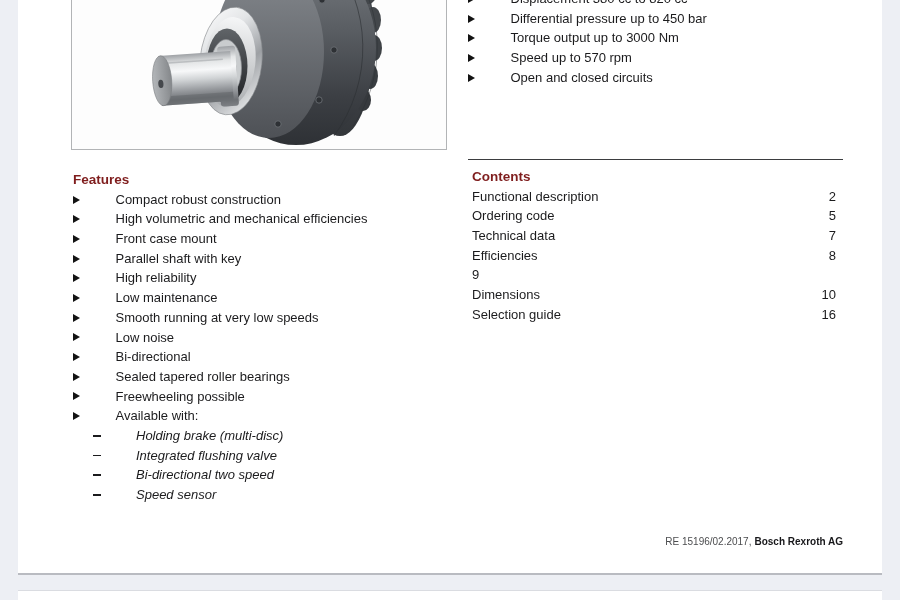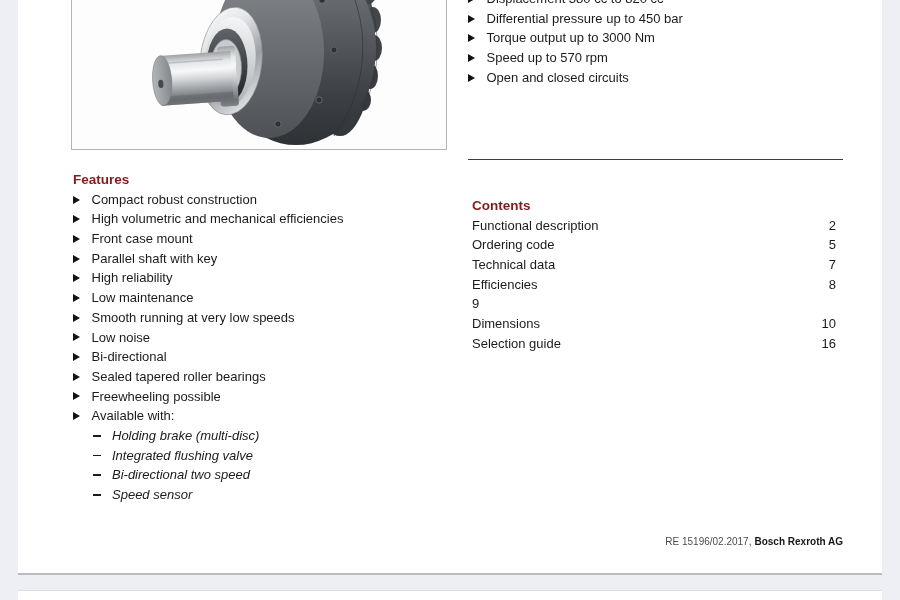--- a/index.html
+++ b/index.html
@@ -10,35 +10,35 @@
   #page1{left:18px;top:-200px;width:864px;height:773px;border-bottom:2px solid #b9bbc1;}
   #page2{left:18px;top:590px;width:864px;height:60px;border-top:1px solid #dadce1;}
 
   
   #image-frame{position:absolute;left:53px;top:139px;width:374px;height:209px;
                border:1px solid #b2b4b6;background:#fdfdfd;overflow:hidden;}
   #image-frame svg{display:block;}
 
   .list{position:absolute;font-size:13px;line-height:19.7px;}
   ul.plain{list-style:none;margin:0;padding:0;}
-  li.row{display:flex;align-items:center;height:19.7px;white-space:nowrap;}
+  li.row{display:flex;align-items:center;height:19.7px;white-space:nowrap;gap:24px;}
   .tri{flex:0 0 auto;width:0;height:0;border-top:4.6px solid transparent;
        border-bottom:4.6px solid transparent;border-left:7.5px solid #131313;
        margin-right:11.5px;}
   li.sub{padding-left:20px;font-style:italic;}
   .dash{flex:0 0 auto;width:8px;height:1.7px;background:#1b1b1d;margin-right:11px;}
 
   h3.sec{font-size:13.5px;font-weight:bold;line-height:19.7px;margin:0;color:#7f1d1d;}
 
   #highlights{left:450px;top:189px;width:390px;}
   #features-block{left:55px;top:370px;width:350px;}
 
   #contents-block{left:450px;top:359px;width:375px;border-top:1.5px solid #3b3d3f;
                   padding-top:7px;}
-  #contents-block h3{padding-left:4px;margin-top:29px;}
+  #contents-block h3{padding-left:4px;}
   .toc-row{display:flex;justify-content:space-between;align-items:center;height:19.7px;
            padding:0 7px 0 4px;}
   .toc-page{text-align:right;}
 
   #footer{position:absolute;right:39px;top:736px;font-size:10px;color:#4c4d4f;
           white-space:nowrap;}
   #footer .company{color:#17171a;font-weight:bold;margin-left:3px;}
 </style>
 </head>
 <body>

